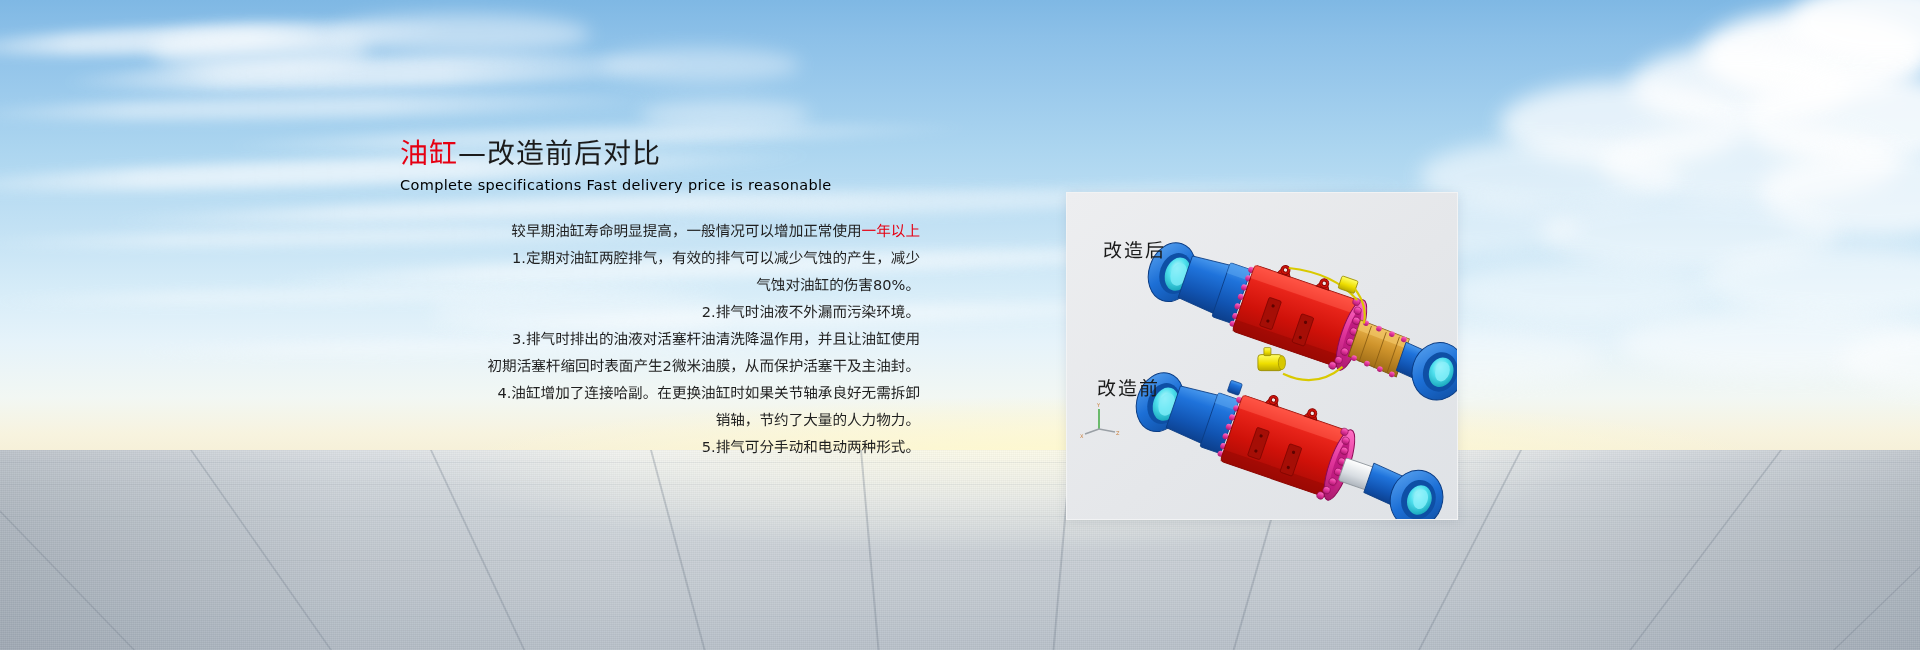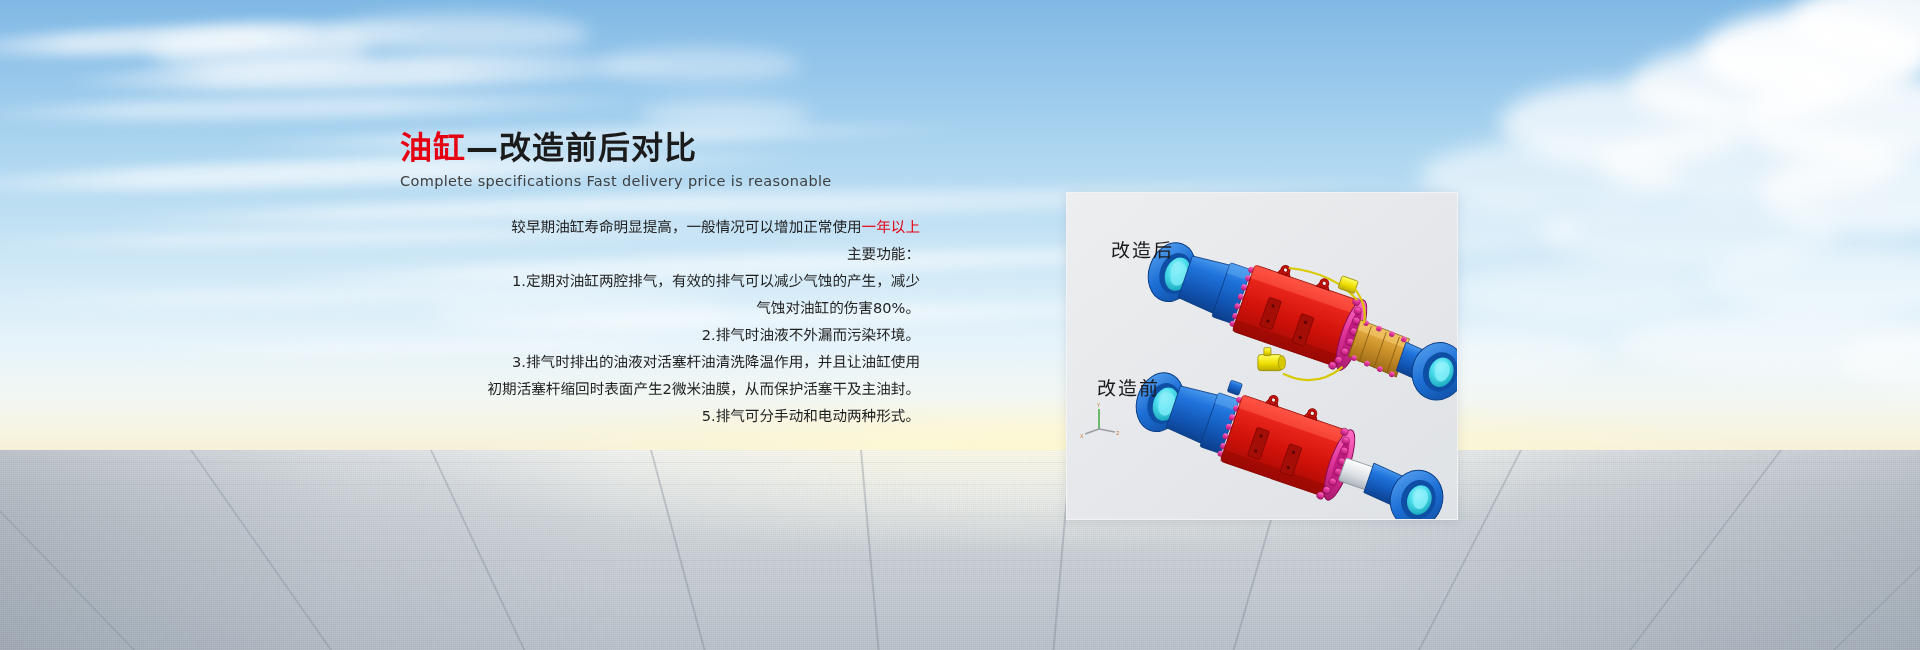--- a/index.html
+++ b/index.html
@@ -79,26 +79,26 @@
     position:absolute;left:0;top:0;width:1920px;height:200px;opacity:.40;
     background-image:
       repeating-linear-gradient(0deg,rgba(255,255,255,.12) 0 1px,rgba(0,0,0,.045) 1px 2px),
       repeating-linear-gradient(90deg,rgba(255,255,255,.10) 0 1px,rgba(0,0,0,.035) 1px 2px);
   }
 
   
   .copy{position:absolute;left:400px;top:128px;width:520px;}
 
   .title{
-    font-size:32px;font-weight:700;letter-spacing:1px;
-    color:#1b1b1b;line-height:1;margin:4px 0 9px 0;white-space:nowrap;
+    font-size:28px;font-weight:400;letter-spacing:1px;
+    color:#1b1b1b;line-height:1;margin:12px 0 9px 0;white-space:nowrap;
   }
   .title .hl{color:#e60012;}
   .subtitle{
-    font-size:14.5px;color:#404040;letter-spacing:.35px;
+    font-size:14.5px;color:#000000;letter-spacing:.35px;
     margin:0 0 24px 0;white-space:nowrap;font-weight:400;
   }
   .body-line{
     font-size:14.6px;color:#1f1f1f;line-height:27px;white-space:nowrap;
     font-family:"DejaVu Sans","Liberation Sans",sans-serif;
     text-align:right;
   }
   .body-line .red{color:#e60012;}
 
   
@@ -192,27 +192,28 @@
   </div>
 
   <div class="copy">
 
     <h1 class="title"><span class="hl">油缸</span><span>—改造前后对比</span></h1>
 
     <div class="subtitle">Complete specifications Fast delivery price is reasonable</div>
 
     <div class="body-line"><span>较早期油缸寿命明显提高，一般情况可以增加正常使用</span><span class="red">一年以上</span></div>
 
-    <div class="body-line">主要功能：</div>
 
     <div class="body-line">1.定期对油缸两腔排气，有效的排气可以减少气蚀的产生，减少</div>
     <div class="body-line">气蚀对油缸的伤害80%。</div>
     <div class="body-line">2.排气时油液不外漏而污染环境。</div>
     <div class="body-line">3.排气时排出的油液对活塞杆油清洗降温作用，并且让油缸使用</div>
     <div class="body-line">初期活塞杆缩回时表面产生2微米油膜，从而保护活塞干及主油封。</div>
+    <div class="body-line">4.油缸增加了连接哈副。在更换油缸时如果关节轴承良好无需拆卸</div>
+    <div class="body-line">销轴，节约了大量的人力物力。</div>
     <div class="body-line">5.排气可分手动和电动两种形式。</div>
   </div>
 
   <div class="panel">
     <div class="panel-inner">
 
       <svg class="cad" width="390" height="326" viewBox="0 0 390 326">
         <defs>
           <linearGradient id="redG" x1="0" y1="0" x2="0" y2="1">
             <stop offset="0%" stop-color="#ff4a3c"></stop>
@@ -418,19 +419,19 @@
         <g transform="translate(16,212)">
           <line x1="16" y1="24" x2="16" y2="4" stroke="#4cae4c" stroke-width="1.6"></line>
           <line x1="16" y1="24" x2="2" y2="29" stroke="#9aa0a6" stroke-width="1.6"></line>
           <line x1="16" y1="24" x2="32" y2="27" stroke="#9aa0a6" stroke-width="1.6"></line>
           <text x="14" y="2" font-size="5" fill="#c87d3a" font-family="DejaVu Sans, sans-serif">Y</text>
           <text x="-3" y="33" font-size="5" fill="#c87d3a" font-family="DejaVu Sans, sans-serif">X</text>
           <text x="33" y="30" font-size="5" fill="#c87d3a" font-family="DejaVu Sans, sans-serif">Z</text>
         </g>
       </svg>
 
-      <div class="panel-label" style="left:36px;top:42px;margin-left:8px;">改造后</div>
+      <div class="panel-label" style="left:36px;top:42px;">改造后</div>
       <div class="panel-label" style="left:30px;top:180px;font-family:Liberation Mono, monospace;">改造前</div>
 
     </div>
   </div>
 
 </div>
 
 </body></html>

